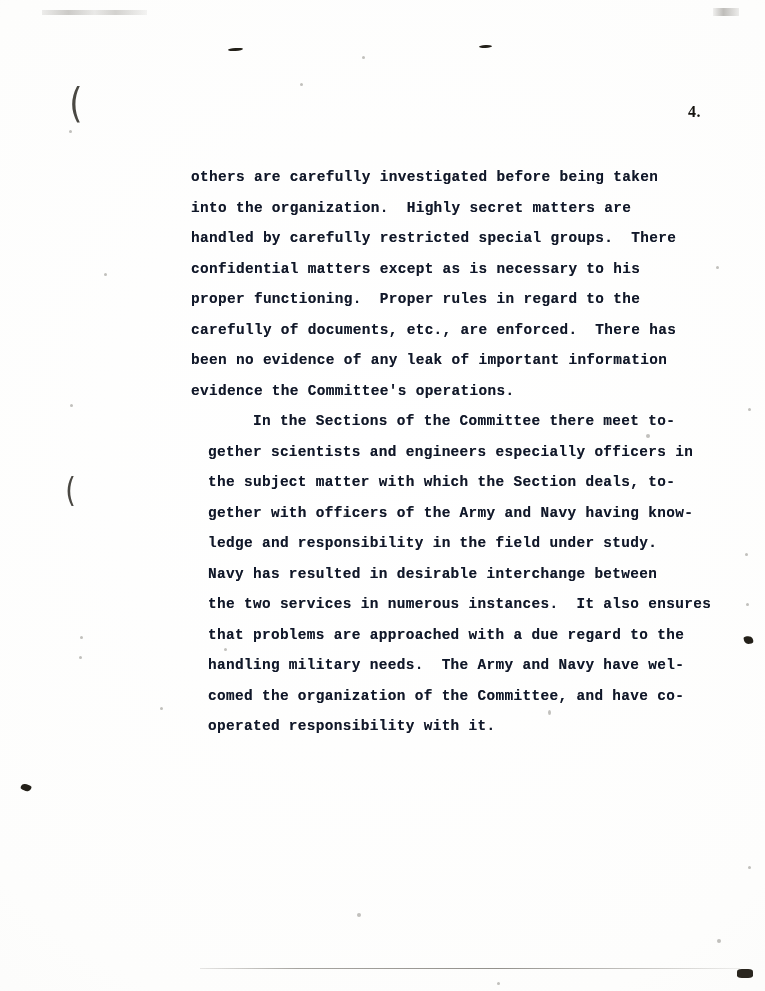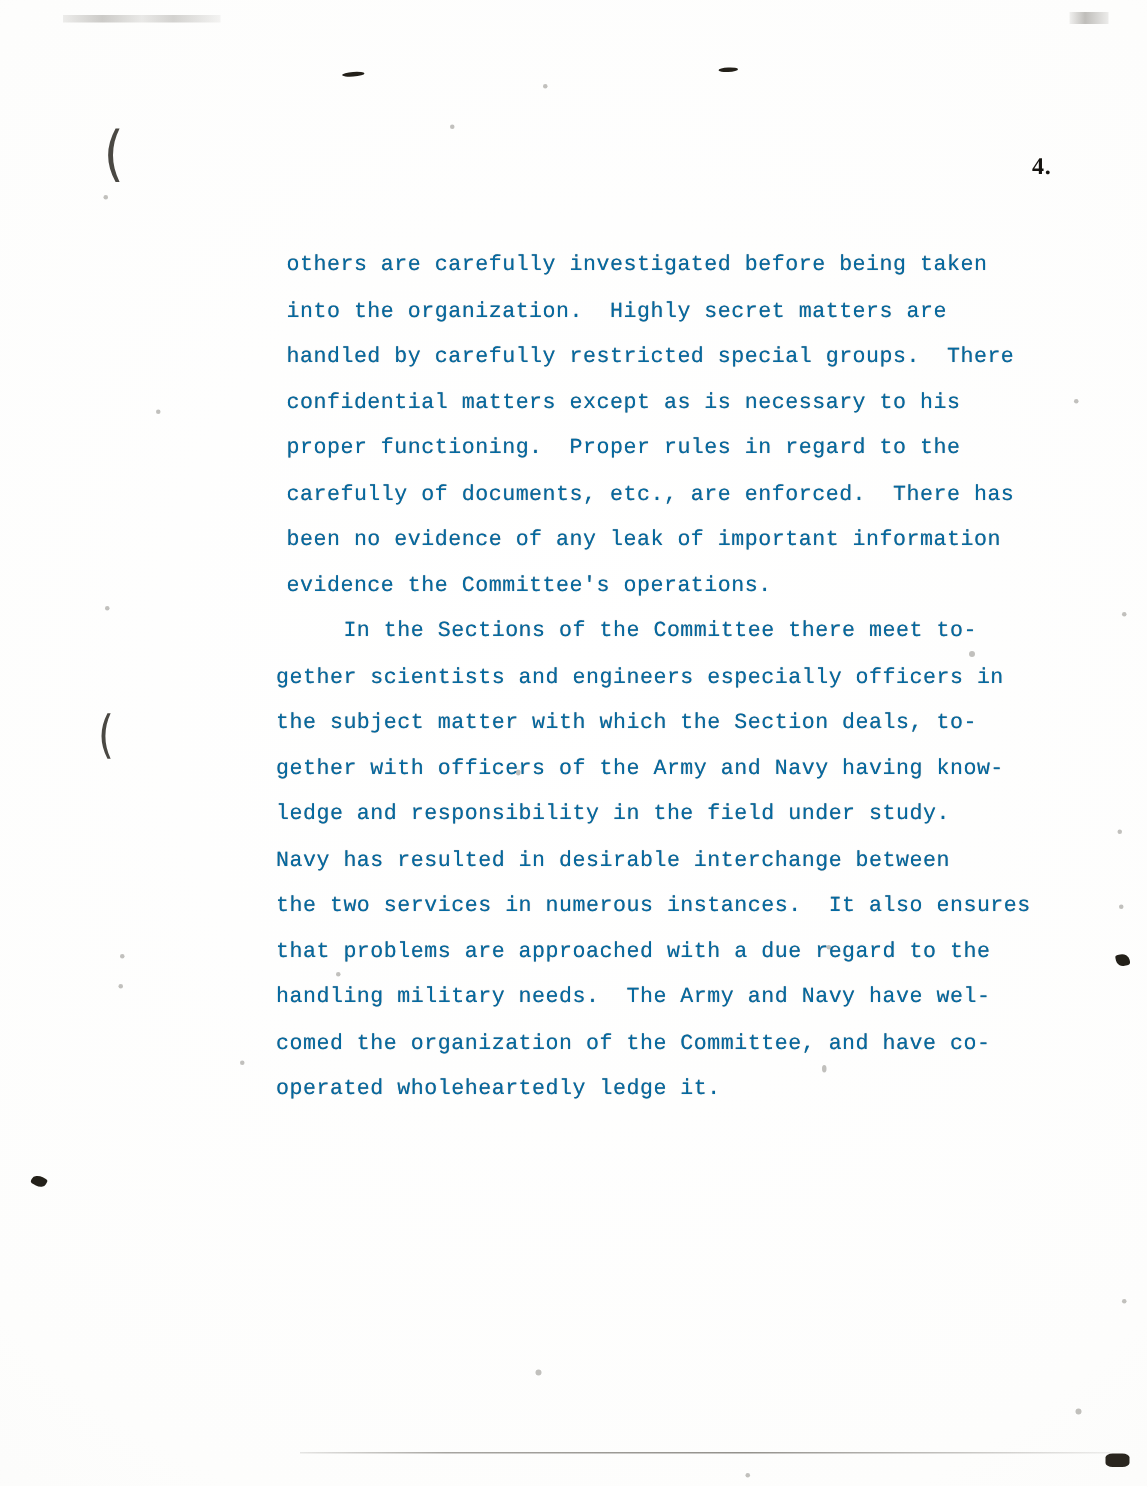--- a/index.html
+++ b/index.html
@@ -47,29 +47,30 @@
   }
 
   .para {
     margin: 0;
   }
 
   .line {
     font-size: 14.4px;
     line-height: 30.5px;
     height: 30.5px;
-    color: #0369a1;
+    color: #0f172a;
     white-space: pre;
     letter-spacing: 0.35px;
     text-shadow: 0 0 0.45px rgba(30,26,22,0.55);
+    font-weight: bold;
   }
 
   
   .p1 .line { padding-left: 7px; }
-  .p2 .line { padding-left: 0px; }
+  .p2 .line { padding-left: 0px; margin-left: 24px; }
 
   
   .pencil {
     position: absolute;
     color: #5d5a55;
     font-family: "DejaVu Sans", sans-serif;
     pointer-events: none;
   }
 
   #paren-mark-top {
@@ -227,21 +228,21 @@
       <div class="line">     In the Sections of the Committee there meet to-</div>
       <div class="line">gether scientists and engineers especially officers in</div>
       <div class="line">the subject matter with which the Section deals, to-</div>
       <div class="line">gether with officers of the Army and Navy having know-</div>
       <div class="line">ledge and responsibility in the field under study.</div>
       <div class="line">Navy has resulted in desirable interchange between</div>
       <div class="line">the two services in numerous instances.  It also ensures</div>
       <div class="line">that problems are approached with a due regard to the</div>
       <div class="line">handling military needs.  The Army and Navy have wel-</div>
       <div class="line">comed the organization of the Committee, and have co-</div>
-      <div class="line">operated wholeheartedly ledge it.</div>
+      <div class="line">operated responsibility with it.</div>
     </div>
 
   </div>
 
   <div class="blot" id="blot-left-lower"></div>
   <div class="blot" id="blot-right-margin"></div>
   <div class="blot" id="blot-bottom-right"></div>
 
   <div class="speck" style="left:716px;top:266px;width:3px;height:3px;"></div>
   <div class="speck" style="left:104px;top:273px;width:3px;height:3px;"></div>

